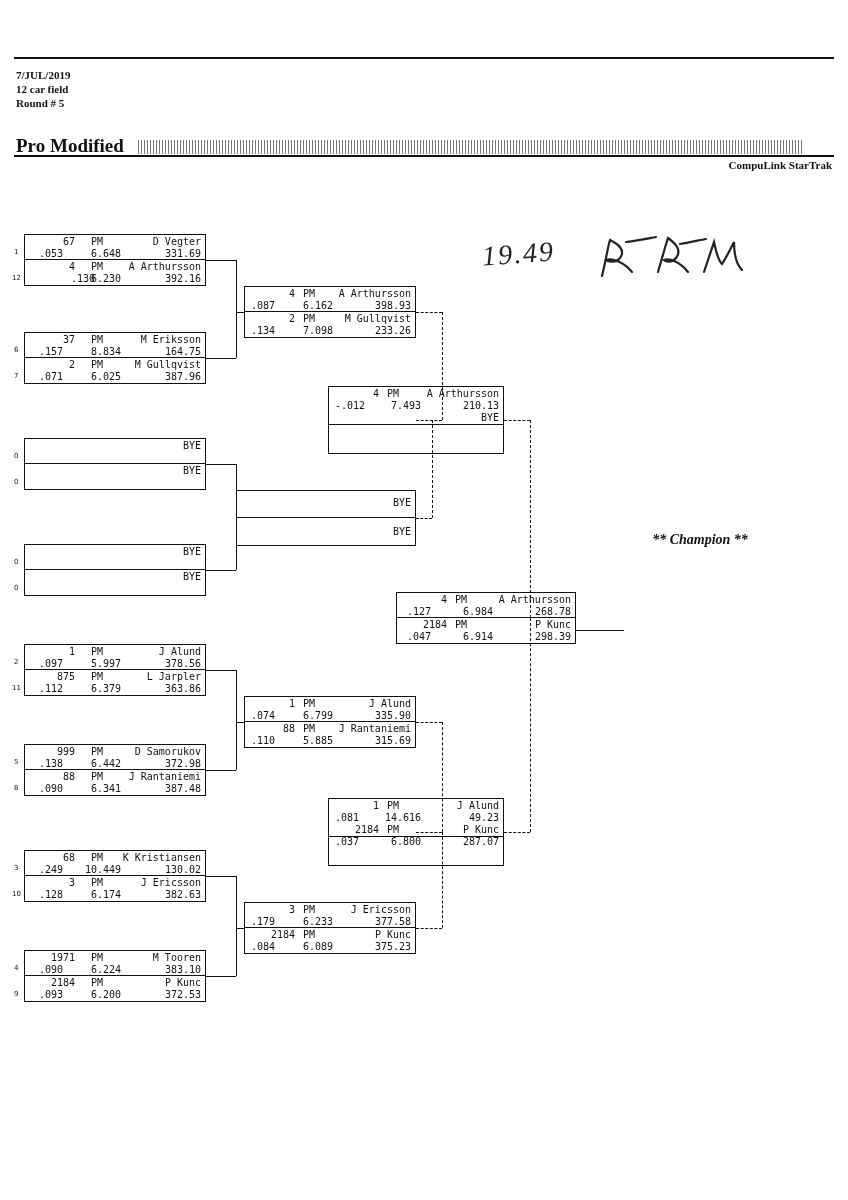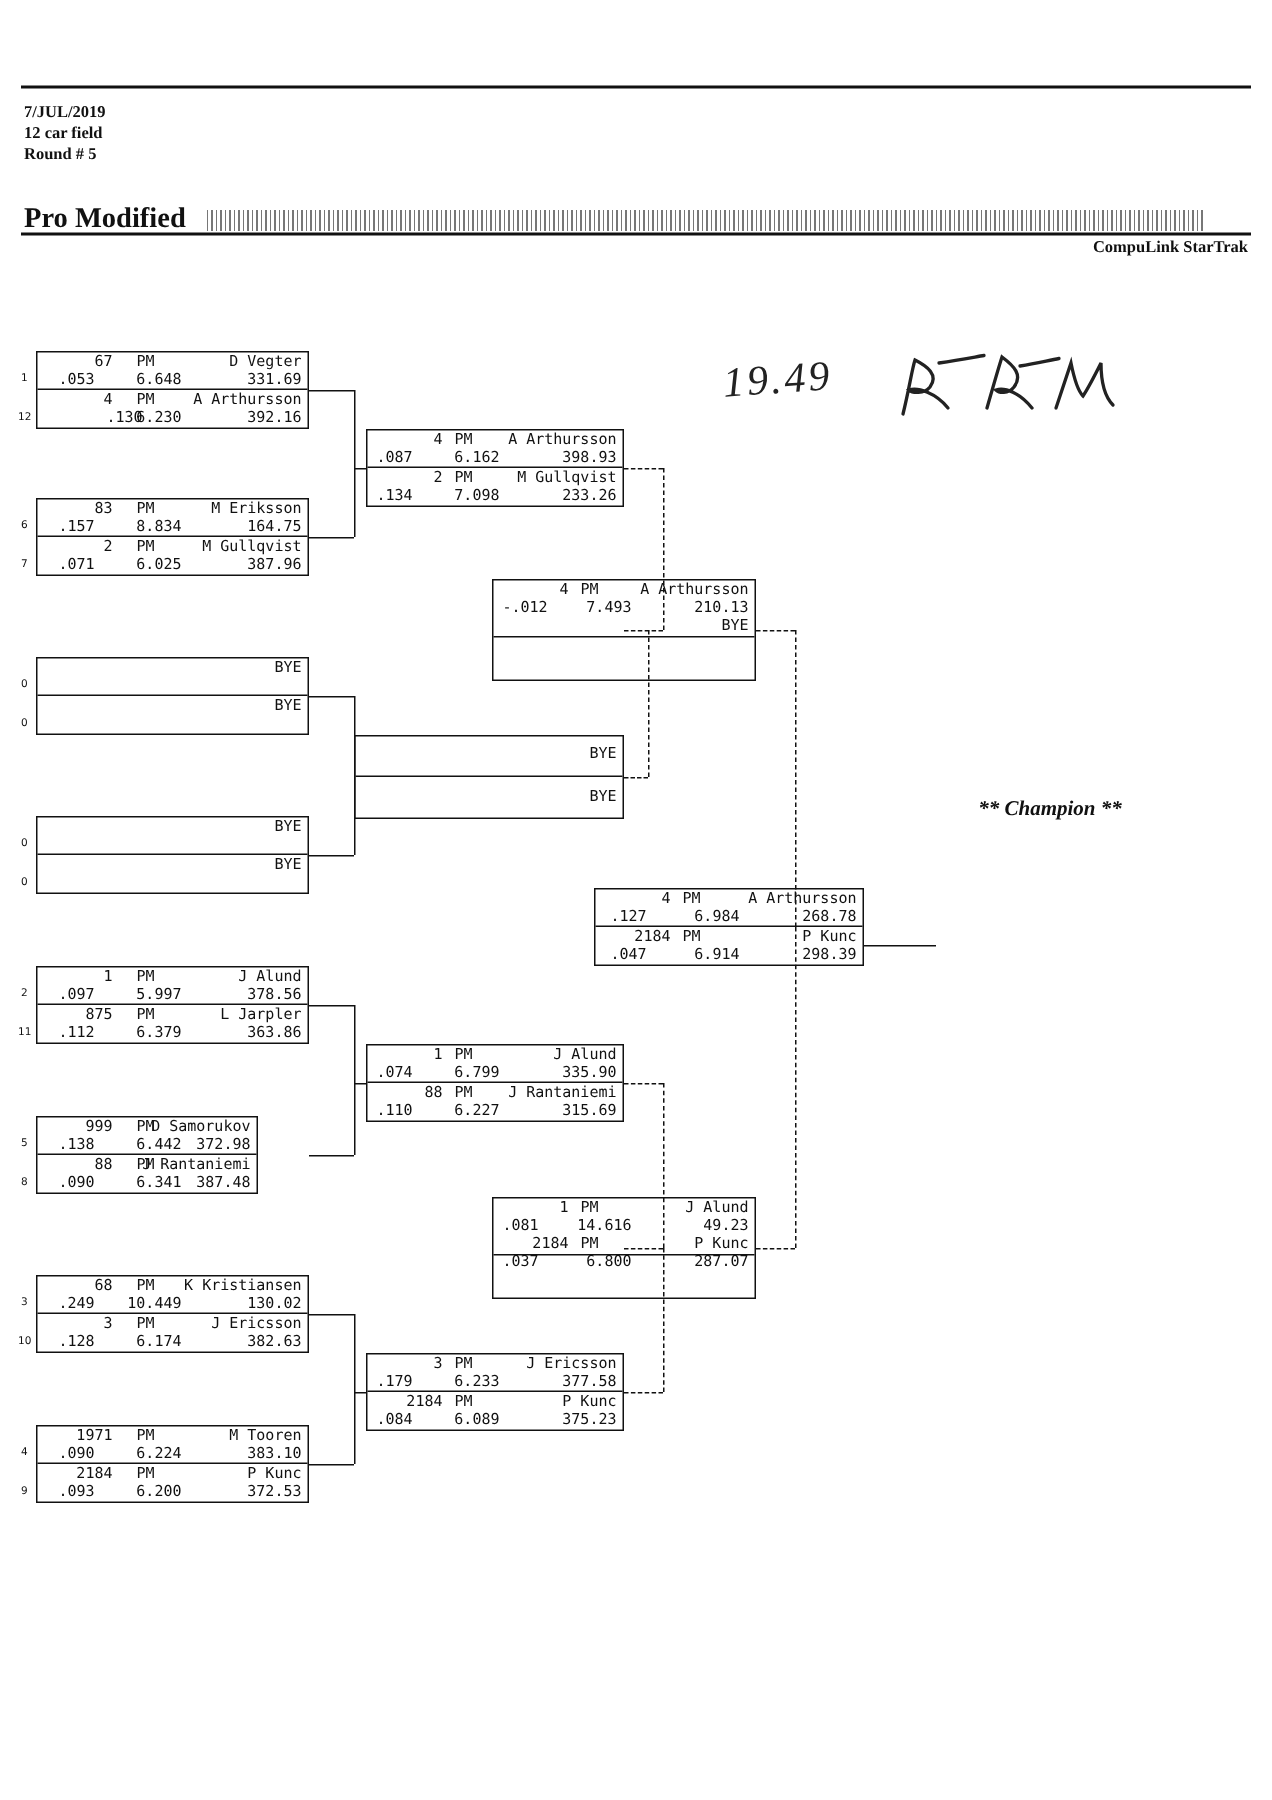--- a/index.html
+++ b/index.html
@@ -240,21 +240,21 @@
     <div class="row">
       <div class="ln1"><span class="c-num" style="left:4px;">4</span><span class="c-cls" style="left:66px;">PM</span><span class="c-name">A Arthursson</span></div>
       <div class="ln2"><span class="c-rt" style="left:26px;margin-left:20px;">.130</span><span class="c-et" style="left:52px;width:44px;">6.230</span><span class="c-sp">392.16</span></div>
     </div>
   </div>
   <span class="seed" style="left:14px; top:248px;">1</span>
   <span class="seed" style="left:12px; top:274px;">12</span>
 
   <div class="box" style="left:24px; top:332px; width:182px; height:52px;">
     <div class="row top">
-      <div class="ln1"><span class="c-num" style="left:4px;">83</span><span class="c-cls" style="left:66px;">PM</span><span class="c-name">M Eriksson</span></div>
+      <div class="ln1"><span class="c-num" style="left:4px;">37</span><span class="c-cls" style="left:66px;">PM</span><span class="c-name">M Eriksson</span></div>
       <div class="ln2"><span class="c-rt" style="left:14px;">.157</span><span class="c-et" style="left:52px;width:44px;">8.834</span><span class="c-sp">164.75</span></div>
     </div>
     <div class="row">
       <div class="ln1"><span class="c-num" style="left:4px;">2</span><span class="c-cls" style="left:66px;">PM</span><span class="c-name">M Gullqvist</span></div>
       <div class="ln2"><span class="c-rt" style="left:14px;">.071</span><span class="c-et" style="left:52px;width:44px;">6.025</span><span class="c-sp">387.96</span></div>
     </div>
   </div>
   <span class="seed" style="left:14px; top:346px;">6</span>
   <span class="seed" style="left:14px; top:372px;">7</span>
 
@@ -286,21 +286,21 @@
       <div class="ln2"><span class="c-rt" style="left:14px;">.097</span><span class="c-et" style="left:52px;width:44px;">5.997</span><span class="c-sp">378.56</span></div>
     </div>
     <div class="row">
       <div class="ln1"><span class="c-num" style="left:4px;">875</span><span class="c-cls" style="left:66px;">PM</span><span class="c-name">L Jarpler</span></div>
       <div class="ln2"><span class="c-rt" style="left:14px;">.112</span><span class="c-et" style="left:52px;width:44px;">6.379</span><span class="c-sp">363.86</span></div>
     </div>
   </div>
   <span class="seed" style="left:14px; top:658px;">2</span>
   <span class="seed" style="left:12px; top:684px;">11</span>
 
-  <div class="box" style="left:24px; top:744px; width:148px; height:52px;">
+  <div class="box" style="left:24px; top:744px; width:182px; height:52px;">
     <div class="row top">
       <div class="ln1"><span class="c-num" style="left:4px;">999</span><span class="c-cls" style="left:66px;">PM</span><span class="c-name">D Samorukov</span></div>
       <div class="ln2"><span class="c-rt" style="left:14px;">.138</span><span class="c-et" style="left:52px;width:44px;">6.442</span><span class="c-sp">372.98</span></div>
     </div>
     <div class="row">
       <div class="ln1"><span class="c-num" style="left:4px;">88</span><span class="c-cls" style="left:66px;">PM</span><span class="c-name">J Rantaniemi</span></div>
       <div class="ln2"><span class="c-rt" style="left:14px;">.090</span><span class="c-et" style="left:52px;width:44px;">6.341</span><span class="c-sp">387.48</span></div>
     </div>
   </div>
   <span class="seed" style="left:14px; top:758px;">5</span>
@@ -352,21 +352,21 @@
     </div>
   </div>
 
   <div class="box" style="left:244px; top:696px; width:172px; height:52px;">
     <div class="row top">
       <div class="ln1"><span class="c-num" style="left:4px;">1</span><span class="c-cls" style="left:58px;">PM</span><span class="c-name">J Alund</span></div>
       <div class="ln2"><span class="c-rt" style="left:6px;">.074</span><span class="c-et" style="left:44px;width:44px;">6.799</span><span class="c-sp">335.90</span></div>
     </div>
     <div class="row">
       <div class="ln1"><span class="c-num" style="left:4px;">88</span><span class="c-cls" style="left:58px;">PM</span><span class="c-name">J Rantaniemi</span></div>
-      <div class="ln2"><span class="c-rt" style="left:6px;">.110</span><span class="c-et" style="left:44px;width:44px;">6.227</span><span class="c-sp">315.69</span></div>
+      <div class="ln2"><span class="c-rt" style="left:6px;">.110</span><span class="c-et" style="left:44px;width:44px;">5.885</span><span class="c-sp">315.69</span></div>
     </div>
   </div>
 
   <div class="box" style="left:244px; top:902px; width:172px; height:52px;">
     <div class="row top">
       <div class="ln1"><span class="c-num" style="left:4px;">3</span><span class="c-cls" style="left:58px;">PM</span><span class="c-name">J Ericsson</span></div>
       <div class="ln2"><span class="c-rt" style="left:6px;">.179</span><span class="c-et" style="left:44px;width:44px;">6.233</span><span class="c-sp">377.58</span></div>
     </div>
     <div class="row">
       <div class="ln1"><span class="c-num" style="left:4px;">2184</span><span class="c-cls" style="left:58px;">PM</span><span class="c-name">P Kunc</span></div>

